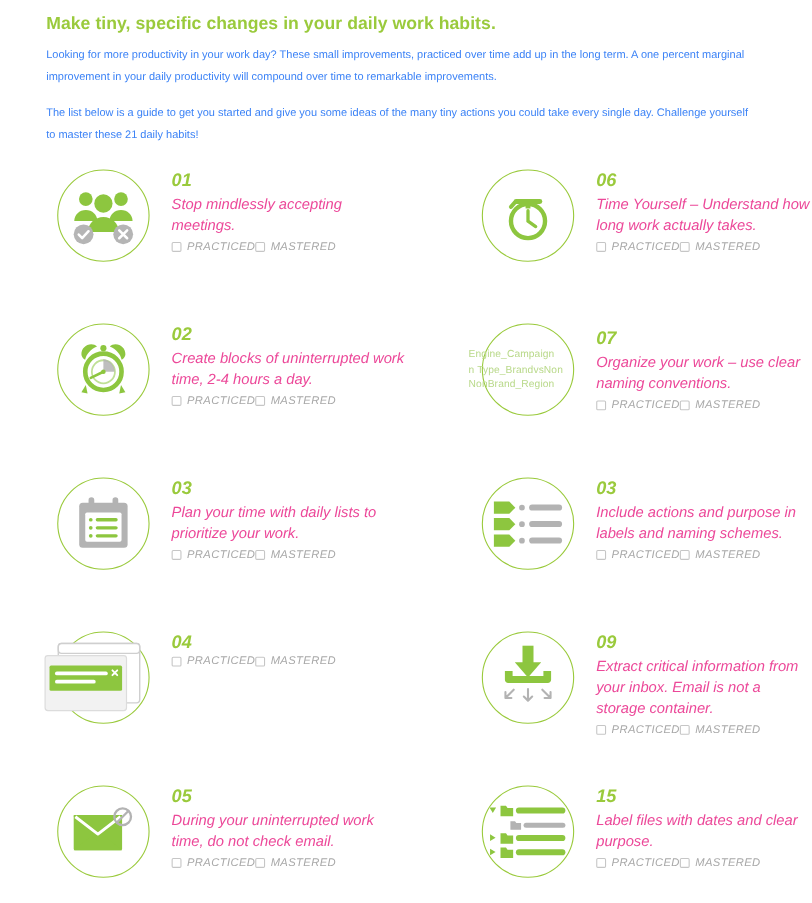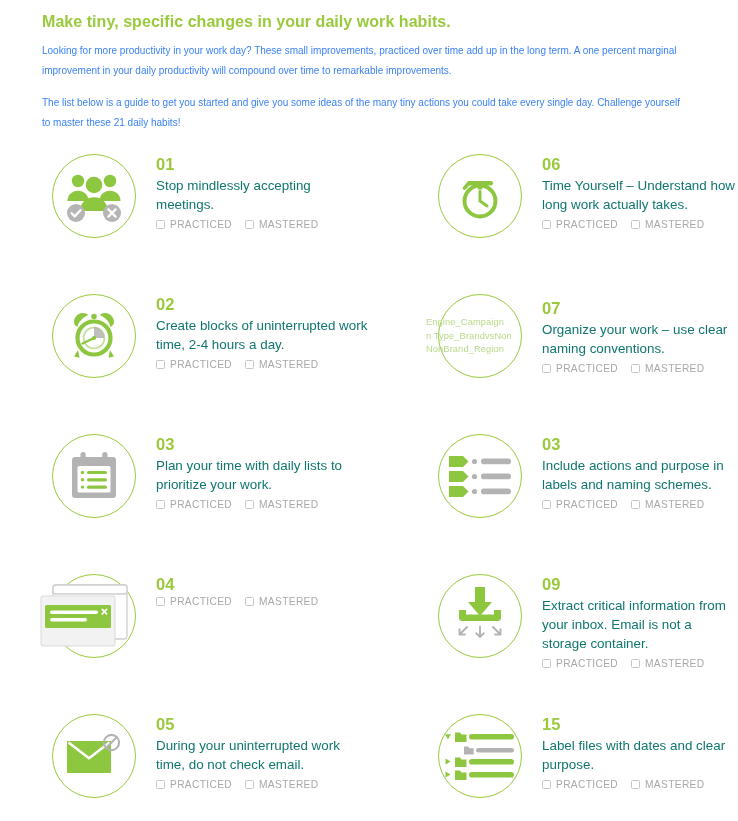--- a/index.html
+++ b/index.html
@@ -95,41 +95,42 @@
     color: #b9d98a;
     white-space: nowrap;
     letter-spacing: 0.1px;
   }
 
   
   .habit-body {
     margin-left: 20px;
     padding-top: 4px;
     flex: 1 1 auto;
+    font-style: italic;
   }
   .habit-number {
     font-size: 16.5px;
     font-weight: bold;
     color: #9ACA3C;
     line-height: 1.05;
     margin-bottom: 3px;
   }
   .habit-text {
     font-size: 13.4px;
     line-height: 19px;
-    color: #0f766e;
+    color: #ec4899;
     margin-bottom: 5px;
     max-width: 215px;
   }
   .habit-card.col-right .habit-text { max-width: 205px; }
 
   .progress-row {
     display: flex;
     align-items: center;
-    gap: 13px;
+    gap: 0;
   }
   .progress-item {
     display: flex;
     align-items: center;
     gap: 5px;
   }
   .checkbox {
     width: 9px;
     height: 9px;
     border: 1.2px solid #c6c6c6;

